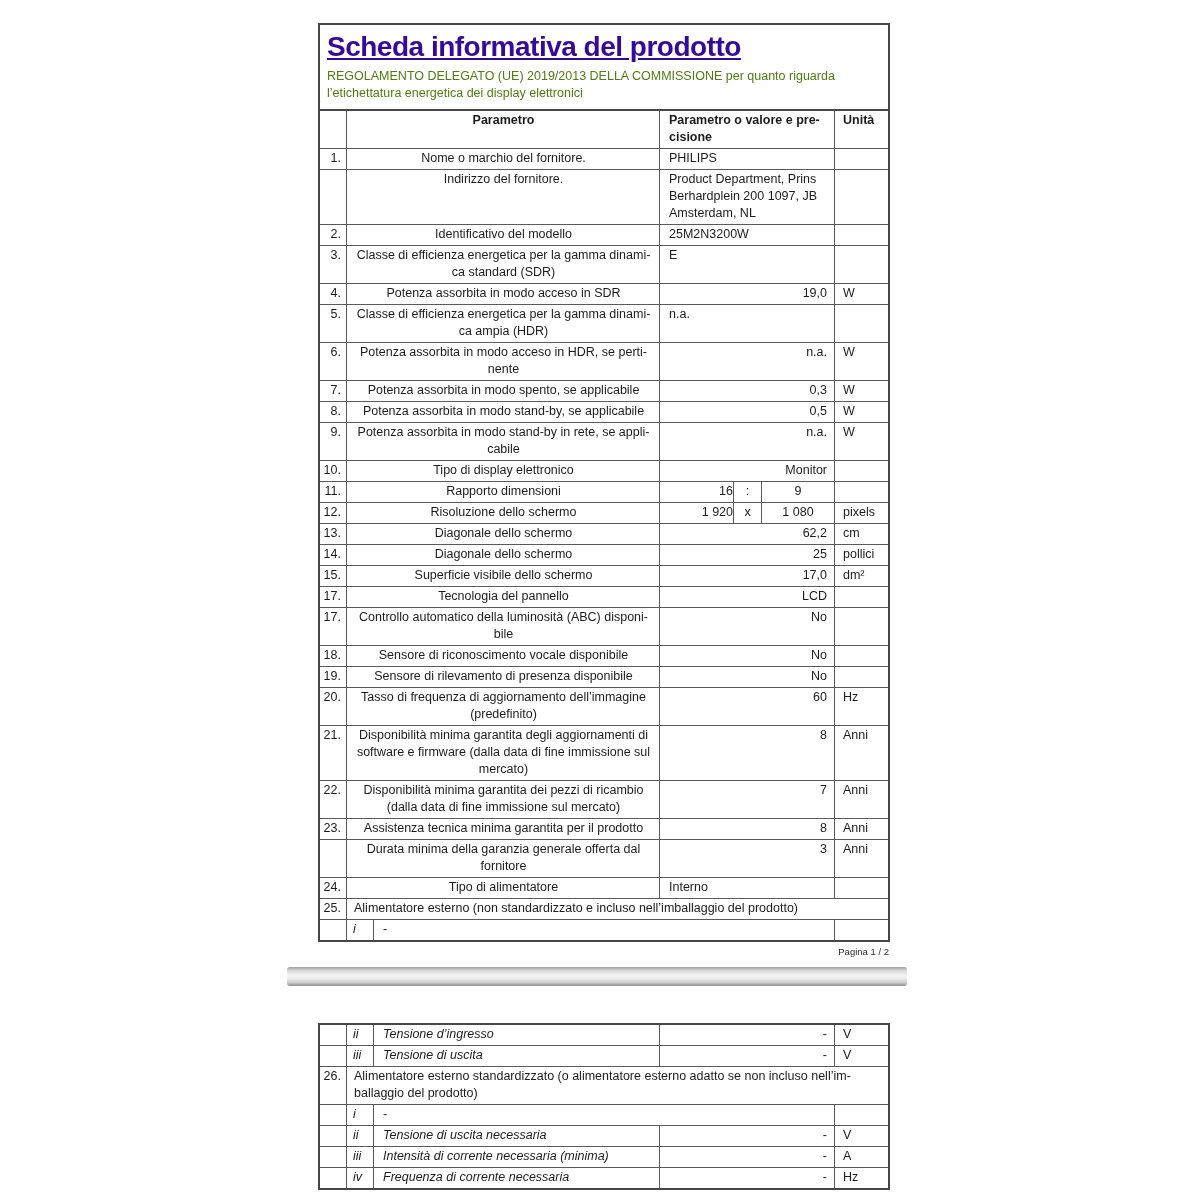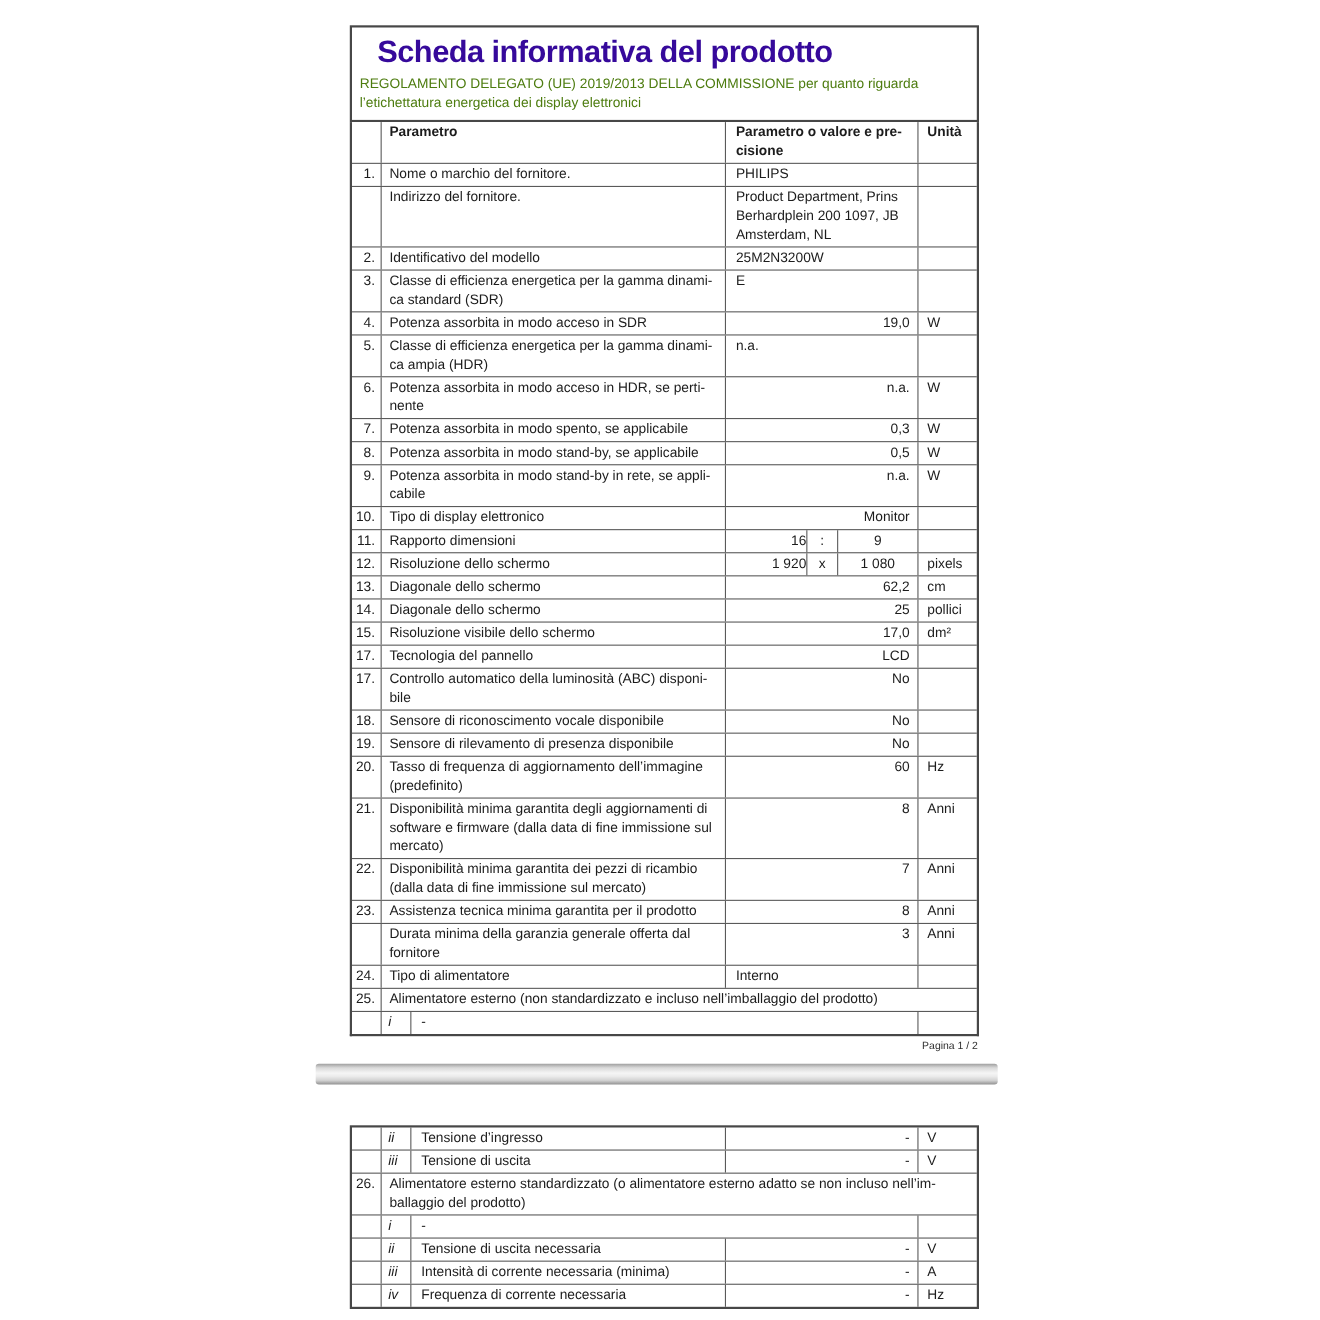--- a/index.html
+++ b/index.html
@@ -11,36 +11,36 @@
     --bd-dark:#474747;
     --title:#36099b;
   }
   .page{position:absolute;left:318px;width:572px;}
   #page1{top:23px;}
   #page2-table-wrap{top:1023px;}
 
   .titlebox{box-sizing:border-box;border:2px solid var(--bd-dark);
             padding:5px 8px 7px 7px;background:#fff;}
   .doc-title{color:var(--title);font-size:28px;font-weight:bold;
-             letter-spacing:-0.5px;line-height:33px;margin:0 0 5px 16px;}
+             letter-spacing:-0.5px;line-height:33px;margin:0 0 5px 0;text-decoration:underline;}
   .doc-subtitle{font-size:12.5px;line-height:17px;color:#4d7c0f;}
 
   .ftable{box-sizing:border-box;border:2px solid var(--bd-dark);
           border-top:none;background:#fff;font-size:12.5px;line-height:17px;}
   #page2-table-wrap .ftable{border-top:2px solid var(--bd-dark);}
   .trow{display:flex;align-items:stretch;}
   .trow + .trow{border-top:1px solid var(--bd);}
   .cell{box-sizing:border-box;border-right:1px solid var(--bd);
         padding-top:1px;padding-bottom:2px;min-height:19px;}
   .cell:last-child{border-right:none;}
 
   .c-num{width:27px;text-align:right;padding-right:5px;flex:none;}
   .c-sub{width:27px;padding-left:6px;font-style:italic;flex:none;}
-  .c-param{width:313px;padding-left:7px;padding-right:6px;flex:none;}
-  .c-param2{width:286px;padding-left:9px;padding-right:6px;flex:none;}
+  .c-param{width:313px;padding-left:7px;padding-right:6px;flex:none;text-align:center;}
+  .c-param2{width:286px;padding-left:9px;padding-right:6px;flex:none;font-style:italic;}
   .c-span{width:545px;padding-left:7px;padding-right:6px;flex:none;}
   .c-dash{width:461px;padding-left:9px;flex:none;}
   .c-val{width:175px;flex:none;}
   .al-l{padding-left:9px;padding-right:4px;}
   .al-r{text-align:right;padding-right:7px;}
   .c-v3a{width:74px;text-align:right;flex:none;}
   .c-v3b{width:28px;text-align:center;flex:none;}
   .c-v3c{width:73px;text-align:center;flex:none;}
   .c-unit{width:57px;padding-left:8px;flex:none;}
   .c-hdr{font-weight:bold;}
@@ -157,21 +157,21 @@
         <div class="cell c-unit">cm</div>
       </div>
       <div class="trow">
         <div class="cell c-num">14.</div>
         <div class="cell c-param">Diagonale dello schermo</div>
         <div class="cell c-val al-r">25</div>
         <div class="cell c-unit">pollici</div>
       </div>
       <div class="trow">
         <div class="cell c-num">15.</div>
-        <div class="cell c-param">Risoluzione visibile dello schermo</div>
+        <div class="cell c-param">Superficie visibile dello schermo</div>
         <div class="cell c-val al-r">17,0</div>
         <div class="cell c-unit">dm²</div>
       </div>
       <div class="trow">
         <div class="cell c-num">17.</div>
         <div class="cell c-param">Tecnologia del pannello</div>
         <div class="cell c-val al-r">LCD</div>
         <div class="cell c-unit"></div>
       </div>
       <div class="trow">

